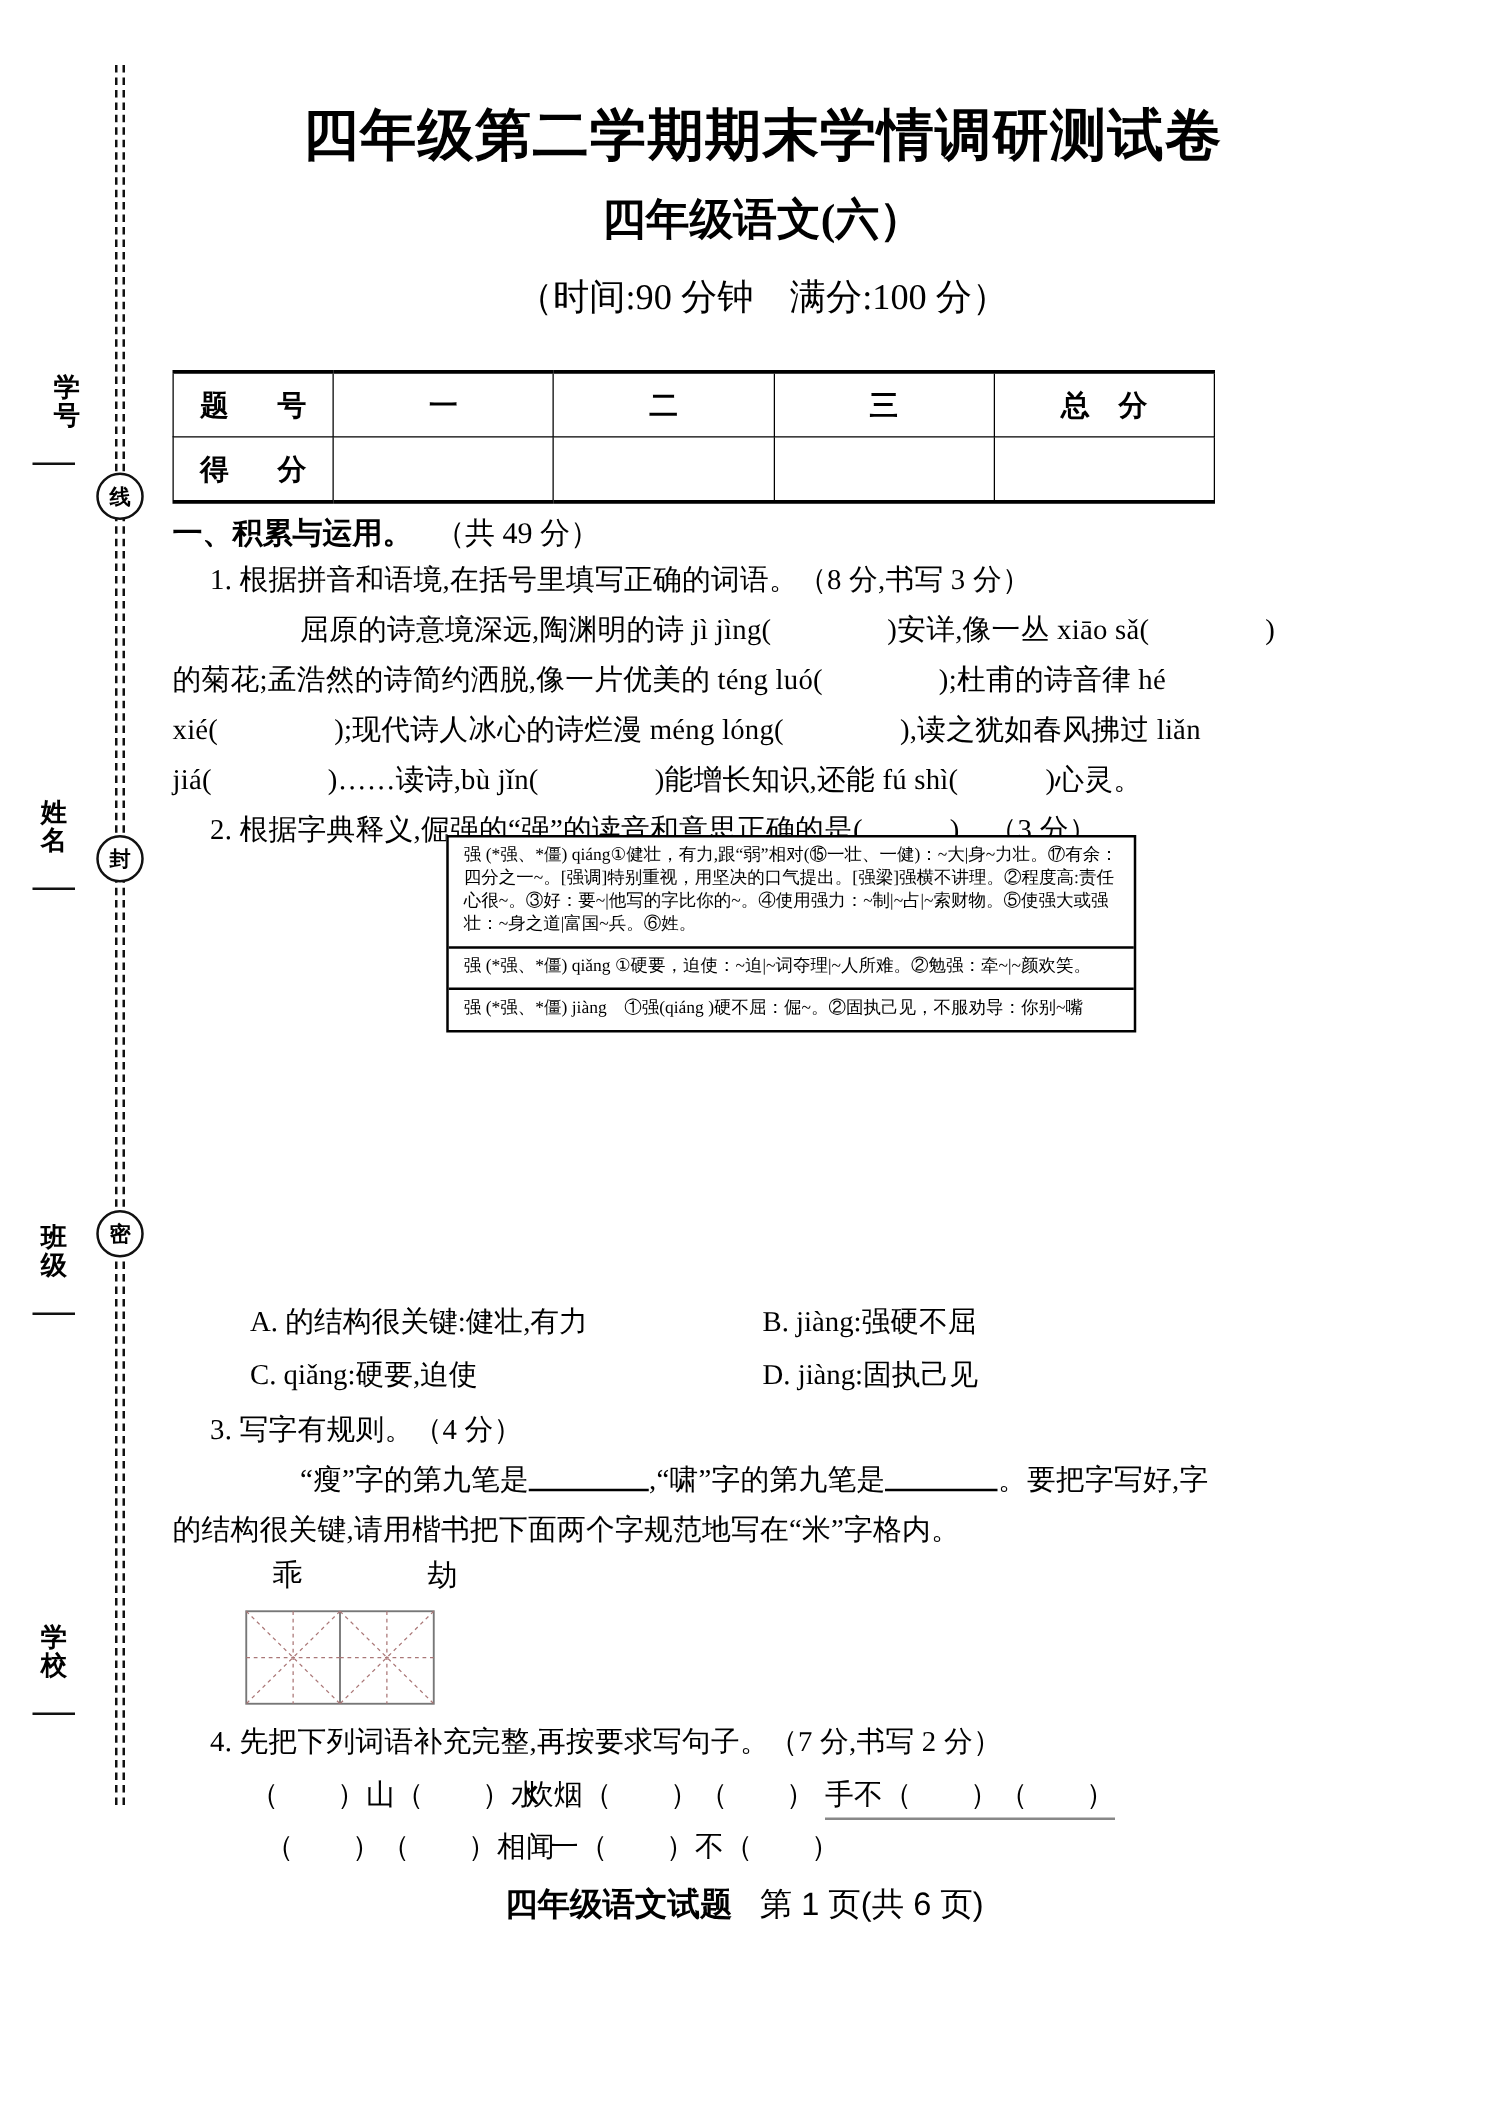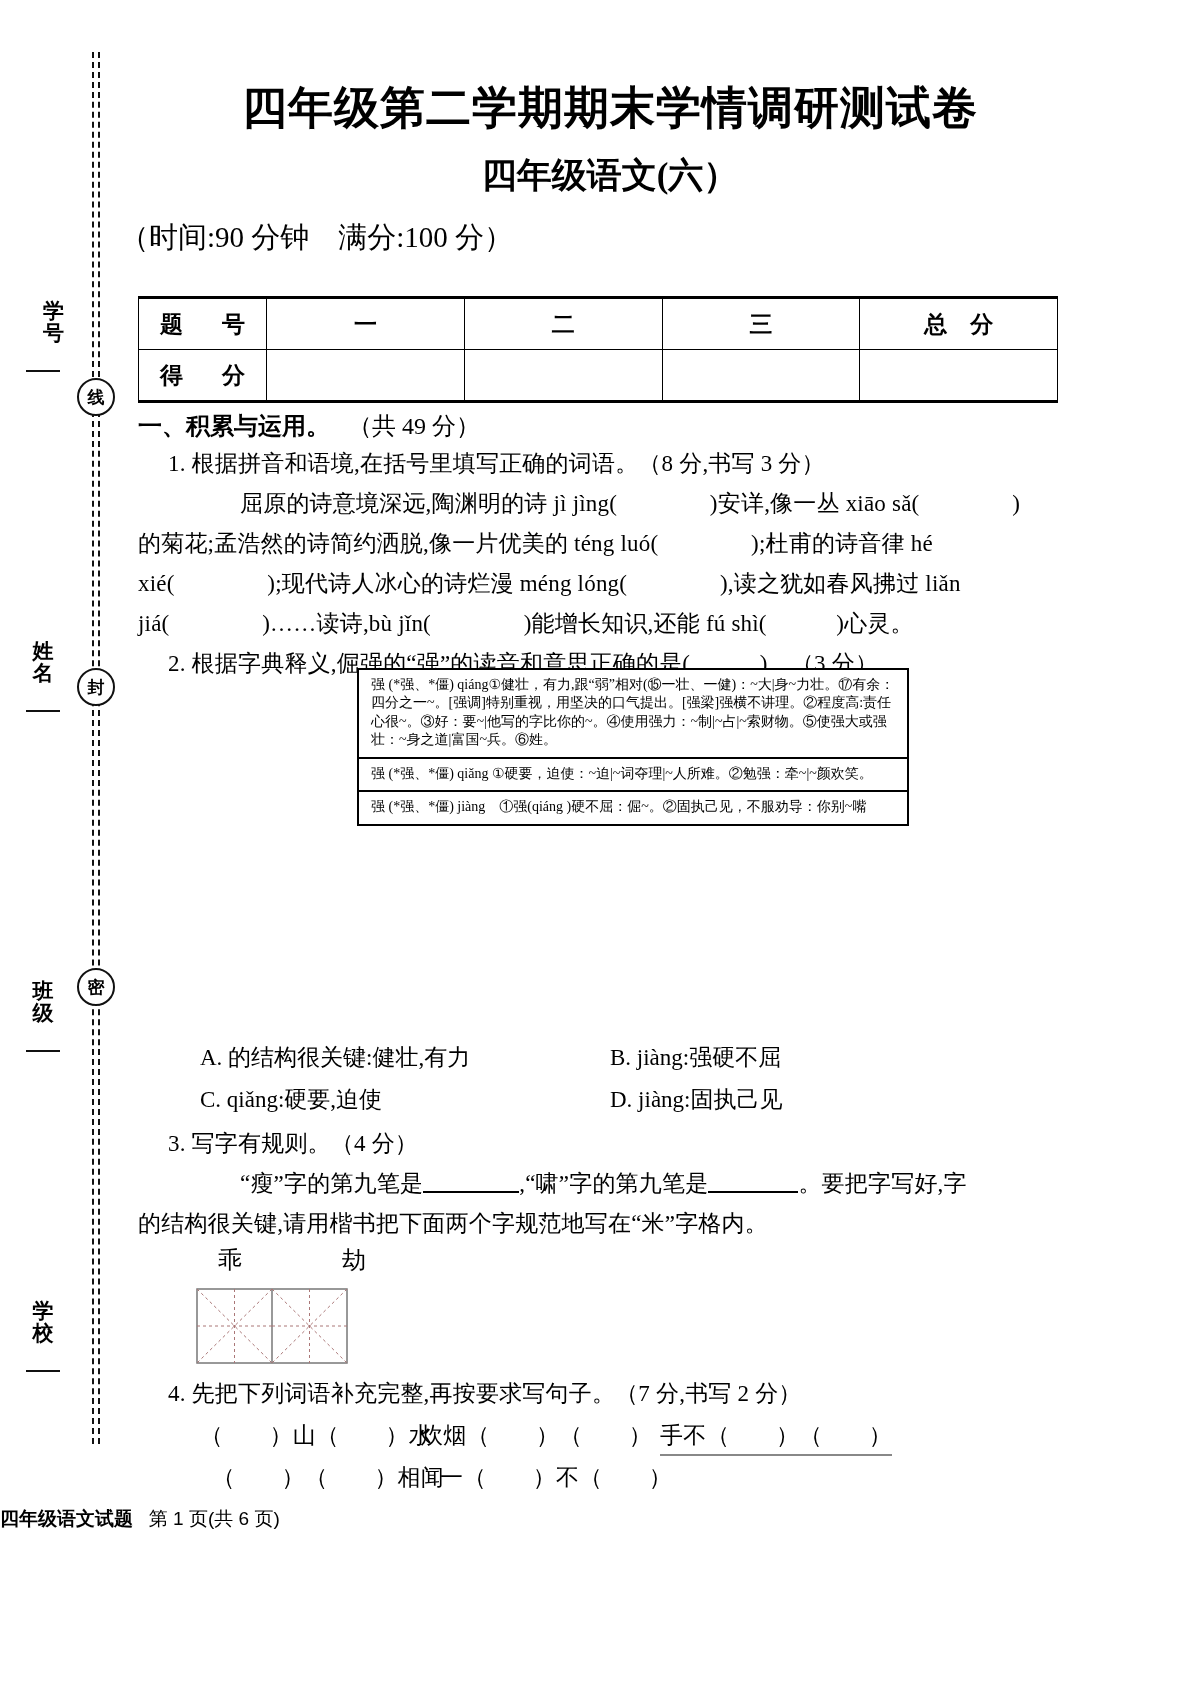--- a/index.html
+++ b/index.html
@@ -93,31 +93,31 @@
     text-align: center;
     font-size: 35px;
     font-weight: bold;
     white-space: nowrap;
   }
   .meta-line {
     position: absolute;
     left: 120px;
     top: 218px;
     width: 980px;
-    text-align: left;
+    text-align: center;
     font-size: 29px;
     white-space: nowrap;
   }
 
   
   .score-table {
     position: absolute;
     left: 138px;
     top: 296px;
-    width: 920px;
+    width: 834px;
     border-collapse: collapse;
     table-layout: fixed;
   }
   .score-table td {
     border: 1.5px solid #000;
     height: 48px;
     text-align: center;
     font-size: 23px;
     font-weight: bold;
     font-family: "Liberation Sans", "DejaVu Sans", sans-serif;
@@ -202,21 +202,22 @@
     width: 152px;
     height: 76px;
   }
 
   
   .footer {
     position: absolute;
     left: 0;
     top: 1506px;
     width: 1191px;
-    font-size: 19px;
+    text-align: center;
+    font-size: 26px;
     font-family: "Liberation Sans", "DejaVu Sans", sans-serif;
     font-weight: bold;
     white-space: nowrap;
   }
   .footer .pg { font-weight: normal; }
 </style>
 </head>
 <body>
 
 <div id="page">

